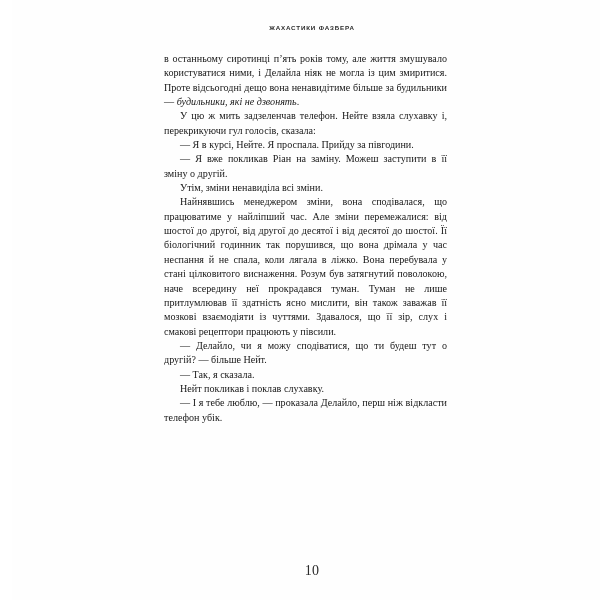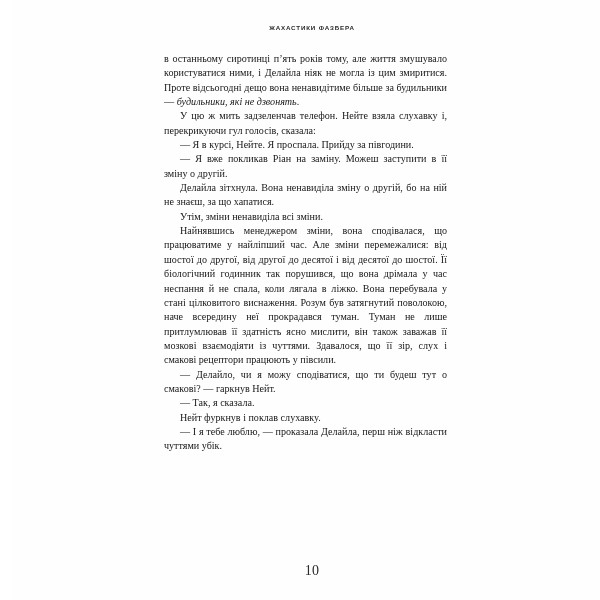--- a/index.html
+++ b/index.html
@@ -104,24 +104,23 @@
   <div class="paper-edge-left"></div>
   <div class="paper-edge-right"></div>
 
   <div class="running-head">ЖАХАСТИКИ ФАЗБЕРА</div>
 
   <div class="text-column" id="text-column">
       <p class="para no-indent cont"><span>в останньому сиротинці п’ять років тому, але життя змушувало користуватися ними, і Делайла ніяк не могла із цим змиритися. Проте відсьогодні дещо вона ненавидітиме більше за будильники — </span><em class="italic-run">будильники, які не дзвонять</em><span>.</span></p>
       <p class="para"><span>У цю ж мить задзеленчав телефон. Нейте взяла слухавку і, перекрикуючи гул голосів, сказала:</span></p>
       <p class="para"><span>— Я в курсі, Нейте. Я проспала. Прийду за півгодини.</span></p>
       <p class="para"><span>— Я вже покликав Ріан на заміну. Можеш заступити в її зміну о другій.</span></p>
-      <p class="para"><span>Делайла зітхнула. Вона ненавиділа зміну о другій, бо на ній не знаєш, за що хапатися.</span></p>
       <p class="para"><span>Утім, зміни ненавиділа всі зміни.</span></p>
       <p class="para"><span>Найнявшись менеджером зміни, вона сподівалася, що працюватиме у найліпший час. Але зміни перемежалися: від шостої до другої, від другої до десятої і від десятої до шостої. Її біологічний годинник так порушився, що вона дрімала у час неспання й не спала, коли лягала в ліжко. Вона перебувала у стані цілковитого виснаження. Розум був затягнутий поволокою, наче всередину неї прокрадався туман. Туман не лише притлумлював її здатність ясно мислити, він також заважав її мозкові взаємодіяти із чуттями. Здавалося, що її зір, слух і смакові рецептори працюють у півсили.</span></p>
-      <p class="para"><span>— Делайло, чи я можу сподіватися, що ти будеш тут о смакові? — гаркнув Нейт.</span></p>
+      <p class="para"><span>— Делайло, чи я можу сподіватися, що ти будеш тут о другій? — більше Нейт.</span></p>
       <p class="para"><span>— Так, я сказала.</span></p>
-      <p class="para"><span>Нейт фуркнув і поклав слухавку.</span></p>
-      <p class="para"><span>— І я тебе люблю, — проказала Делайла, перш ніж відкласти чуттями убік.</span></p>
+      <p class="para"><span>Нейт покликав і поклав слухавку.</span></p>
+      <p class="para"><span>— І я тебе люблю, — проказала Делайло, перш ніж відкласти телефон убік.</span></p>
     </div>
 
   <div class="folio">10</div>
 
 </div>
 
 </body></html>

